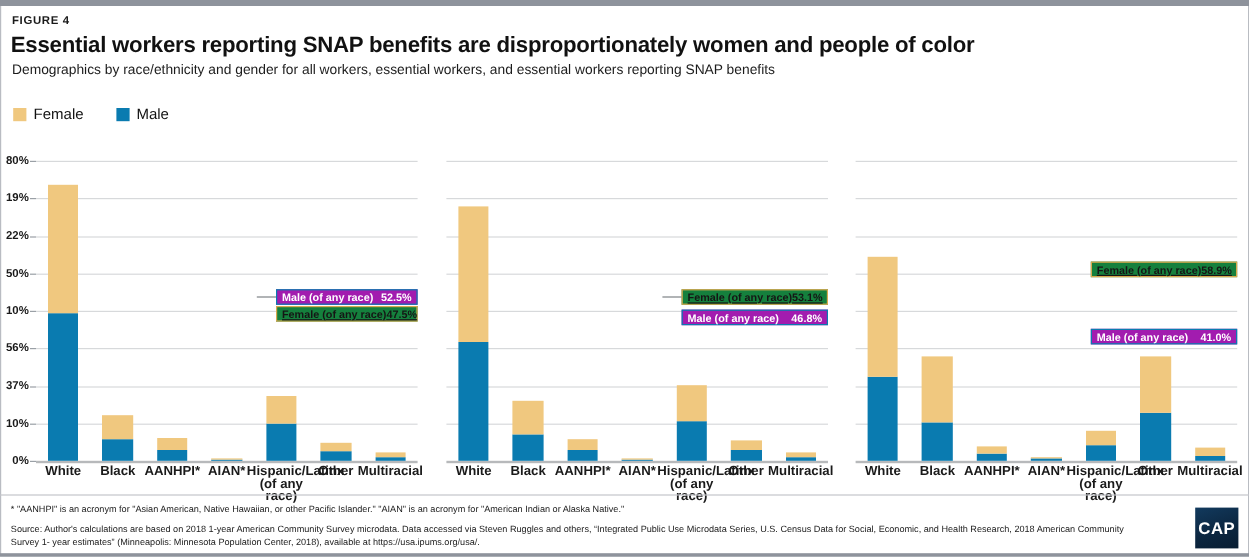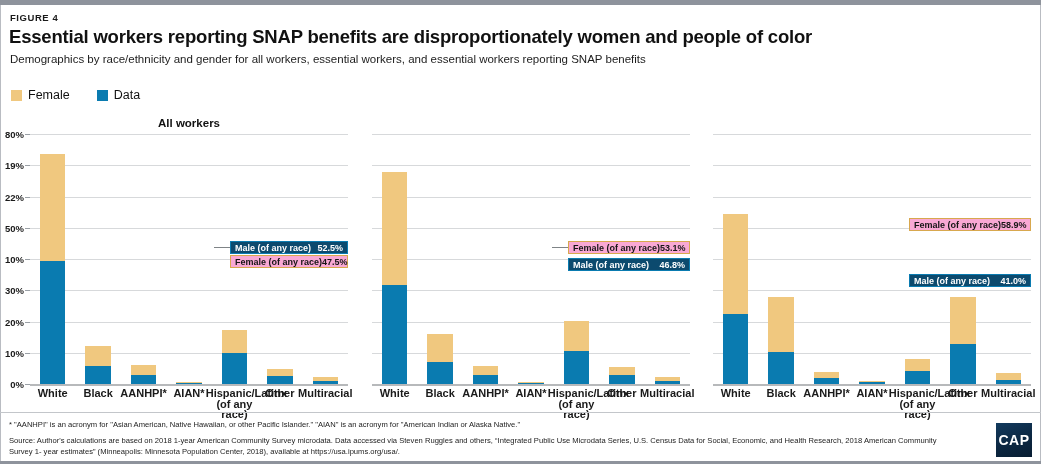--- a/index.html
+++ b/index.html
@@ -64,22 +64,22 @@
   }
 
   
   .callout{
     position:absolute;display:flex;align-items:center;
     font-size:9px;font-weight:bold;height:13px;
     padding:0 4px;box-sizing:border-box;white-space:nowrap;
   }
   .callout .co-name{display:inline-block;}
   .callout .co-val{display:inline-block;text-align:right;}
-  .callout.male{background:#0c4a6e;color:#ffffff;border:1px solid #0a7bb0;}
-  .callout.female{background:#f9a8d4;color:#151515;border:1px solid #d8a84e;}
+  .callout.male{background:#a21caf;color:#ffffff;border:1px solid #0a7bb0;}
+  .callout.female{background:#15803d;color:#151515;border:1px solid #d8a84e;text-decoration:underline;}
   .leader{position:absolute;height:1px;background:#7f8487;}
 
   
   .footrule{position:absolute;left:0;top:412px;width:1041px;height:1px;background:#c3c6ca;}
   .foot{
     position:absolute;left:9px;top:419px;width:940px;
     font-size:7.6px;line-height:11.6px;color:#1b1b1b;
   }
   .foot .note{margin:0 0 4px 0;}
   .foot .src{margin:0;}
@@ -102,39 +102,38 @@
 <div class="subtitle">Demographics by race/ethnicity and gender for all workers, essential workers, and essential workers reporting SNAP benefits</div>
 
 <div class="legend">
   <div class="item">
     <span class="swatch seg-female"></span>
     <span class="lbl">Female</span>
   </div>
   <span class="gap"></span>
   <div class="item">
     <span class="swatch seg-male"></span>
-    <span class="lbl">Data</span>
+    <span class="lbl">Male</span>
   </div>
 </div>
 
 <div class="panels" id="panels">
     <div class="panel" style="left: 30px; width: 318px;">
-      <div class="panel-title">All workers</div>
       <div class="plot">
         <div class="axis-line" style="top: 250px;"></div>
         <div class="ytick" style="top: 250px;">0%</div>
         <div class="tick-stub" style="top: 250px; left: -5px;"></div>
         <div class="grid-line" style="top: 218.75px;"></div>
         <div class="ytick" style="top: 218.75px;">10%</div>
         <div class="tick-stub" style="top: 218.75px; left: -5px;"></div>
         <div class="grid-line" style="top: 187.5px;"></div>
-        <div class="ytick" style="top: 187.5px;">20%</div>
+        <div class="ytick" style="top: 187.5px;">37%</div>
         <div class="tick-stub" style="top: 187.5px; left: -5px;"></div>
         <div class="grid-line" style="top: 156.25px;"></div>
-        <div class="ytick" style="top: 156.25px;">30%</div>
+        <div class="ytick" style="top: 156.25px;">56%</div>
         <div class="tick-stub" style="top: 156.25px; left: -5px;"></div>
         <div class="grid-line" style="top: 125px;"></div>
         <div class="ytick" style="top: 125px;">10%</div>
         <div class="tick-stub" style="top: 125px; left: -5px;"></div>
         <div class="grid-line" style="top: 93.75px;"></div>
         <div class="ytick" style="top: 93.75px;">50%</div>
         <div class="tick-stub" style="top: 93.75px; left: -5px;"></div>
         <div class="grid-line" style="top: 62.5px;"></div>
         <div class="ytick" style="top: 62.5px;">22%</div>
         <div class="tick-stub" style="top: 62.5px; left: -5px;"></div>

